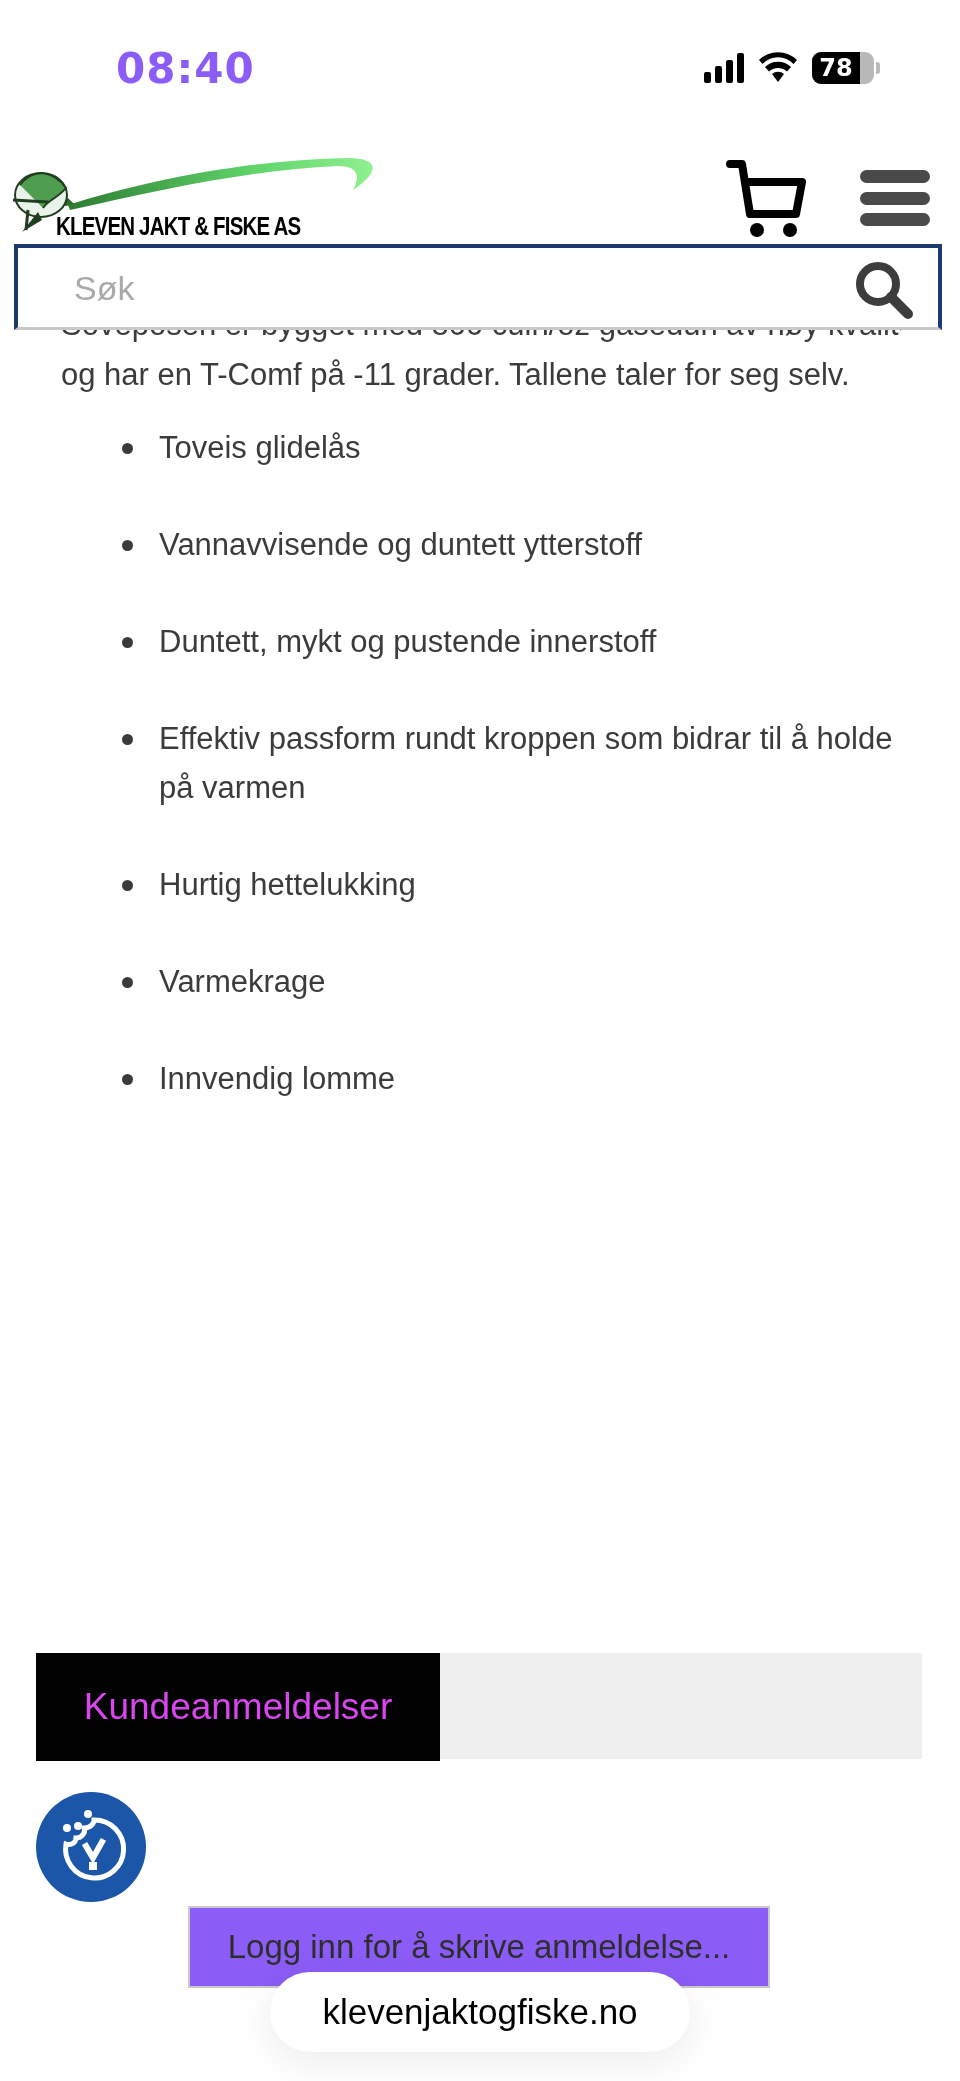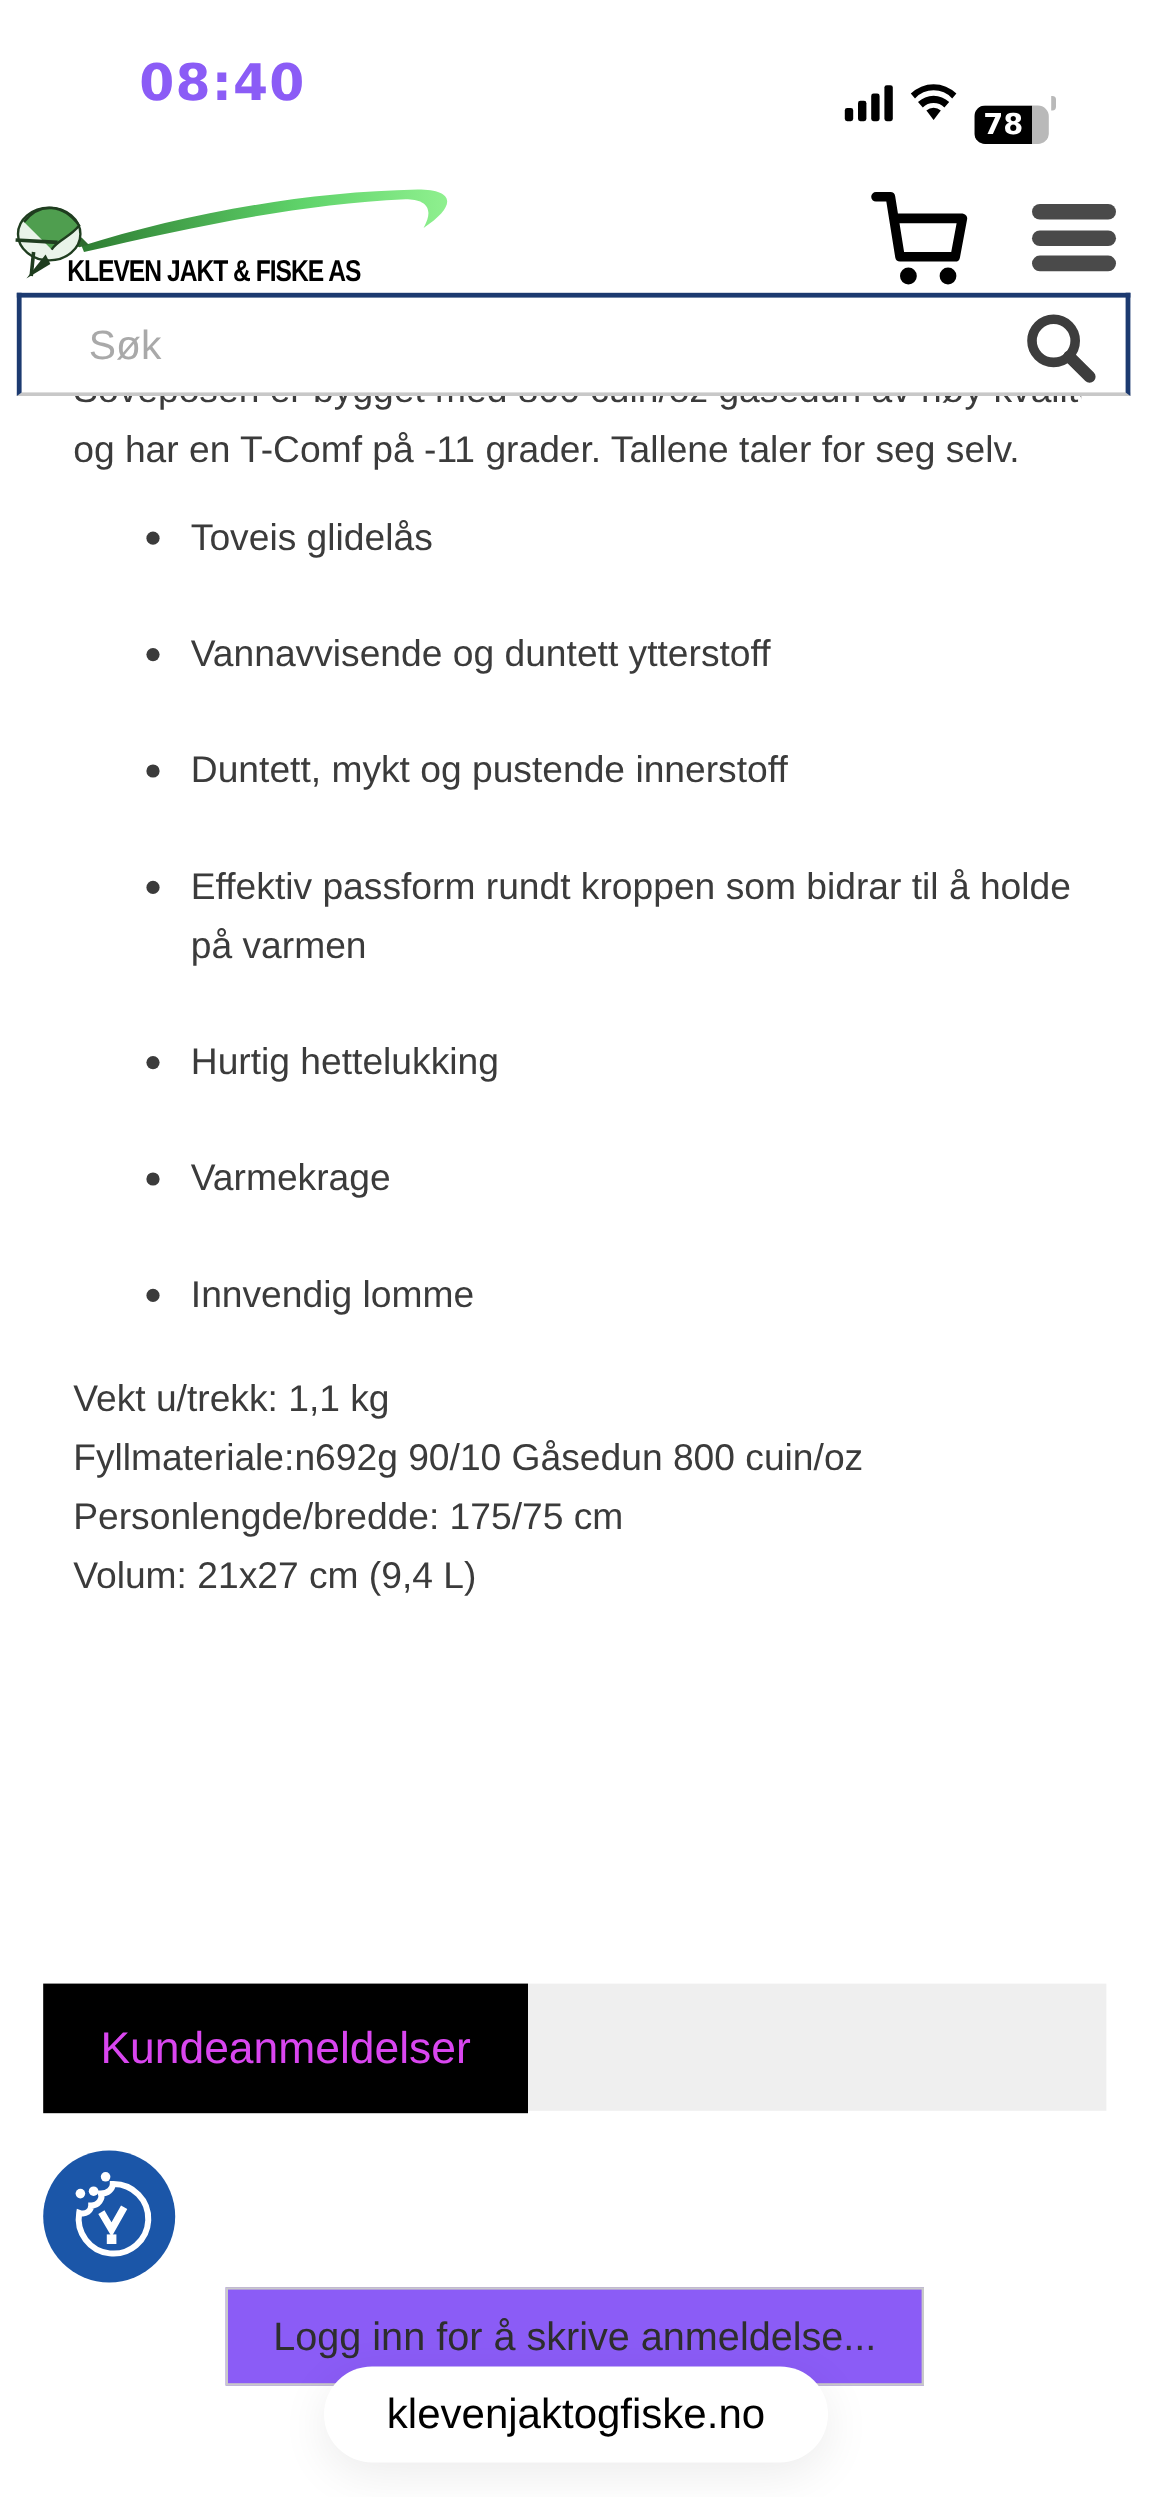--- a/index.html
+++ b/index.html
@@ -5,21 +5,21 @@
   * { box-sizing: border-box; margin: 0; padding: 0; }
   html, body { width: 960px; height: 2081px; background: #ffffff; overflow: hidden; }
   body { position: relative; font-family: "Liberation Sans", sans-serif; color: #3a3a3a; }
 
   
   .status-bar { position: absolute; left: 0; top: 0; width: 960px; height: 140px; }
   .status-time { position: absolute; left: 116px; top: 44px; font-size: 42px; font-weight: bold; color: #8b5cf6; letter-spacing: 1px; font-family: "DejaVu Sans", sans-serif; }
   .status-icons { position: absolute; right: 80px; top: 52px; display: flex; align-items: center; gap: 14px; }
   .signal { display: flex; align-items: flex-end; gap: 4px; height: 30px; }
   .signal span { display: block; width: 7px; background: #000; border-radius: 2px; }
-  .battery { position: relative; width: 62px; height: 32px; border-radius: 9px; background: #b9b9b9; overflow: hidden; display: flex; align-items: center; margin-top: 36px; }
+  .battery { position: relative; width: 62px; height: 32px; border-radius: 9px; background: #b9b9b9; overflow: hidden; display: flex; align-items: center; }
   .battery-fill { position: absolute; left: 0; top: 0; bottom: 0; width: 78%; background: #000; }
   .battery-text { position: relative; width: 48px; text-align: center; color: #fff; font-weight: bold; font-size: 24px; font-family: "DejaVu Sans", sans-serif; }
   .battery-cap { width: 4px; height: 12px; background: #b9b9b9; border-radius: 0 3px 3px 0; margin-left: -12px; }
 
   
   .header { position: absolute; left: 0; top: 140px; width: 960px; height: 105px; }
   .logo { position: absolute; left: 8px; top: 10px; width: 370px; height: 95px; }
   .logo-text { position: absolute; left: 48px; top: 62px; font-size: 25px; font-weight: bold; color: #000; font-family: "Liberation Sans", sans-serif; letter-spacing: -1px; transform: scaleX(0.82); transform-origin: left top; white-space: nowrap; }
   .cart-btn { position: absolute; left: 722px; top: 14px; width: 90px; height: 90px; }
   .menu-btn { position: absolute; left: 860px; top: 30px; width: 70px; height: 56px; display: flex; flex-direction: column; justify-content: space-between; }
@@ -132,26 +132,20 @@
   <p class="para" style="margin-top:0">og har en T-Comf på -11 grader. Tallene taler for seg selv.</p>
   <ul class="bullets">
     <li>Toveis glidelås</li>
     <li>Vannavvisende og duntett ytterstoff</li>
     <li>Duntett, mykt og pustende innerstoff</li>
     <li>Effektiv passform rundt kroppen som bidrar til å holde på varmen</li>
     <li>Hurtig hettelukking</li>
     <li>Varmekrage</li>
     <li>Innvendig lomme</li>
   </ul>
-  <div class="specs">
-    <div>Vekt u/trekk: 1,1 kg</div>
-    <div>Fyllmateriale:n692g 90/10 Gåsedun 800 cuin/oz</div>
-    <div>Personlengde/bredde: 175/75 cm</div>
-    <div>Volum: 21x27 cm (9,4 L)</div>
-  </div>
 </div>
 
 <div class="tabbar">
   <div class="tab-active">Kundeanmeldelser</div>
 </div>
 
 <div class="cookie-btn">
   <svg width="110" height="110" viewBox="0 0 110 110">
     <path d="M58 28 A29 29 0 1 1 30 52 C36 54 40 50 40 46 C46 46 50 40 48 36 C54 36 58 32 58 28 Z" fill="none" stroke="#fff" stroke-width="5"></path>
     <circle cx="52" cy="22" r="4" fill="#fff"></circle>

